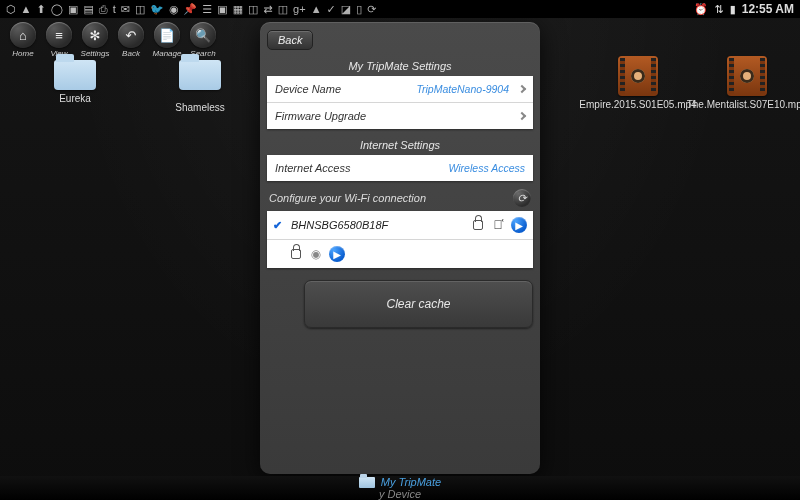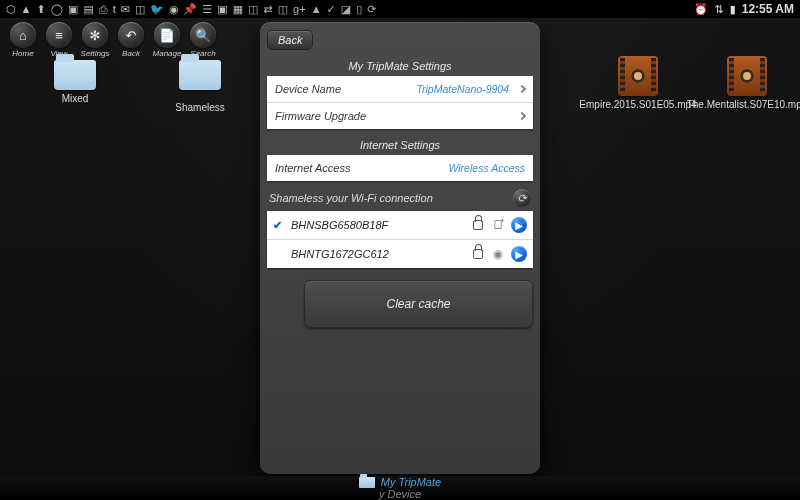--- a/index.html
+++ b/index.html
@@ -259,21 +259,21 @@
   </div>
   <div class="tool">
     <div class="tcircle">🔍</div>
     <div class="tlabel">Search</div>
   </div>
 </div>
 
 <div class="desktop">
   <div class="dicon" style="left:35px; top:10px;">
     <div class="folder-glyph"></div>
-    <div>Mixed</div>
+    <div>Eureka</div>
   </div>
   <div class="dicon" style="left:160px; top:10px;gap:12px;">
     <div class="folder-glyph"></div>
     <div>Shameless</div>
   </div>
   <div class="dicon" style="left:588px; top:6px; width:100px;">
     <div class="video-glyph">
         <div class="reel"></div>
       </div>
     <div>Empire.2015.S01E05.mp4</div>
@@ -308,41 +308,40 @@
 
   <div class="section-title">Internet Settings</div>
   <div class="group">
     <div class="row">
       <span class="label">Internet Access</span>
       <span class="value">Wireless Access</span>
     </div>
   </div>
 
   <div class="config-row">
-    <span>Shameless your Wi-Fi connection</span>
+    <span>Configure your Wi-Fi connection</span>
     <span class="refresh">
       <span>⟳</span>
     </span>
   </div>
 
   <div class="group">
     <div class="wifi-row">
       <span class="check">✔</span>
       <span class="ssid">BHNSBG6580B18F</span>
       <span class="lock"></span>
       <span class="wifi-strength">
           <span class="wifi-arc">◉᷾</span>
         </span>
       <span class="go">
         <span>▶</span>
       </span>
     </div>
     <div class="wifi-row">
       <span class="check"></span>
-      <span class="ssid">BHNTG1672GC612</span>
       <span class="lock"></span>
       <span class="wifi-strength">
           <span class="wifi-arc weak">◉</span>
         </span>
       <span class="go">
         <span>▶</span>
       </span>
     </div>
   </div>
 

